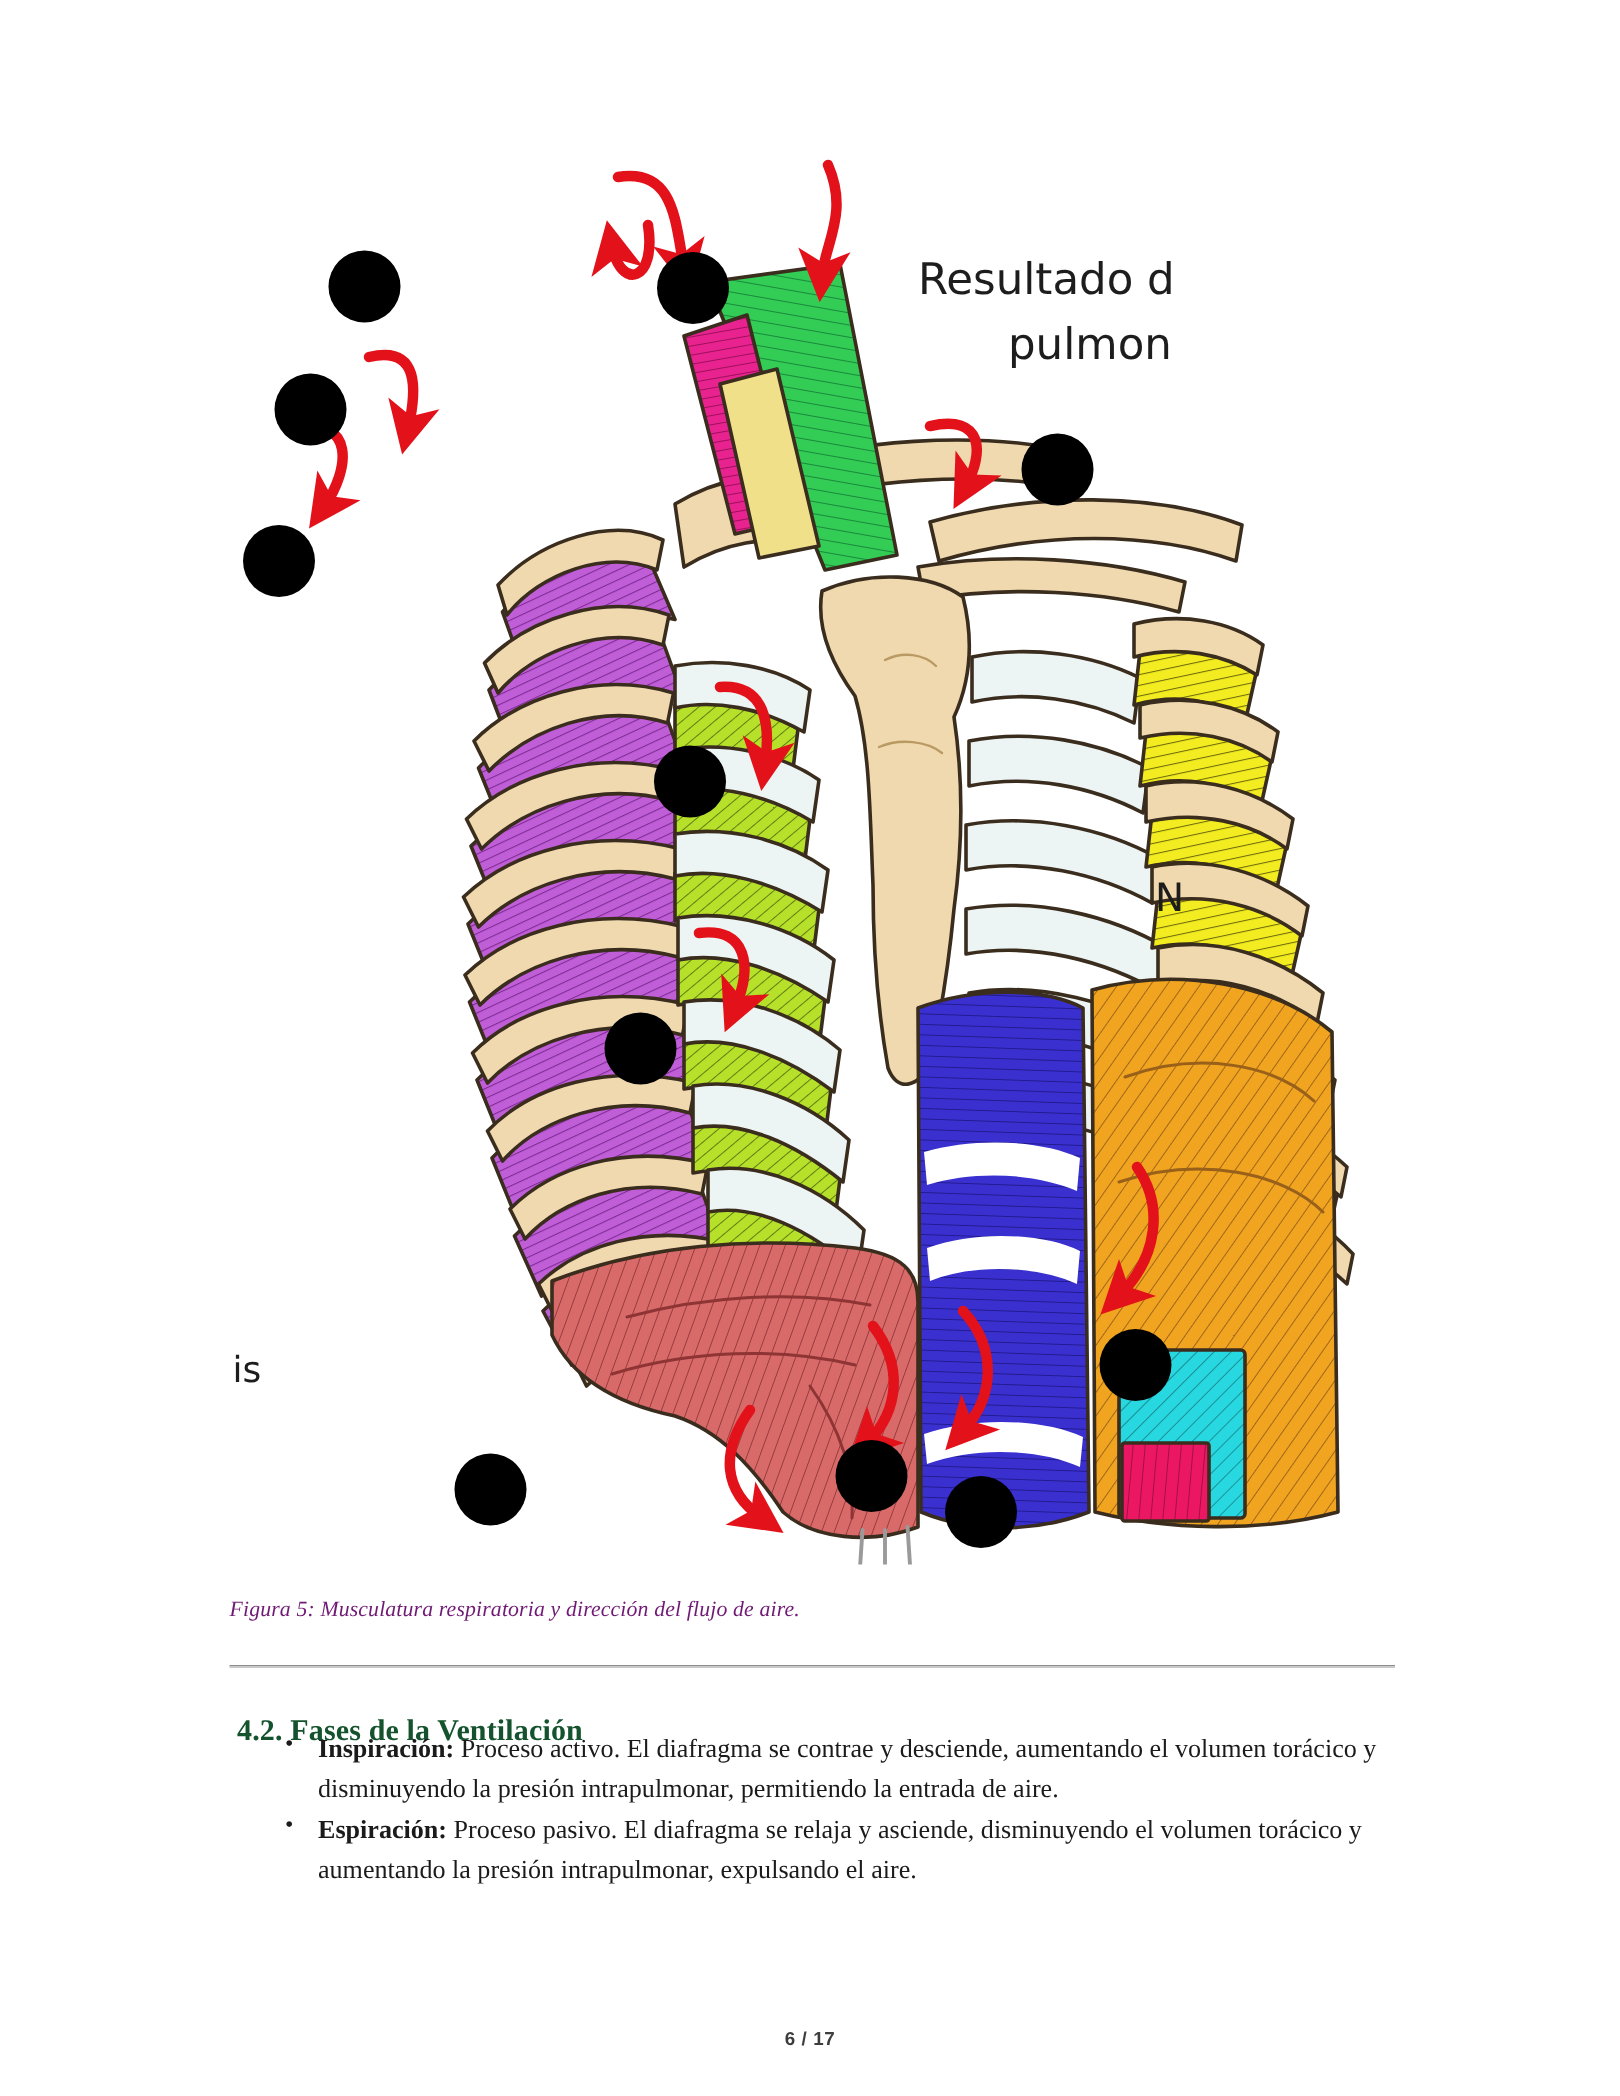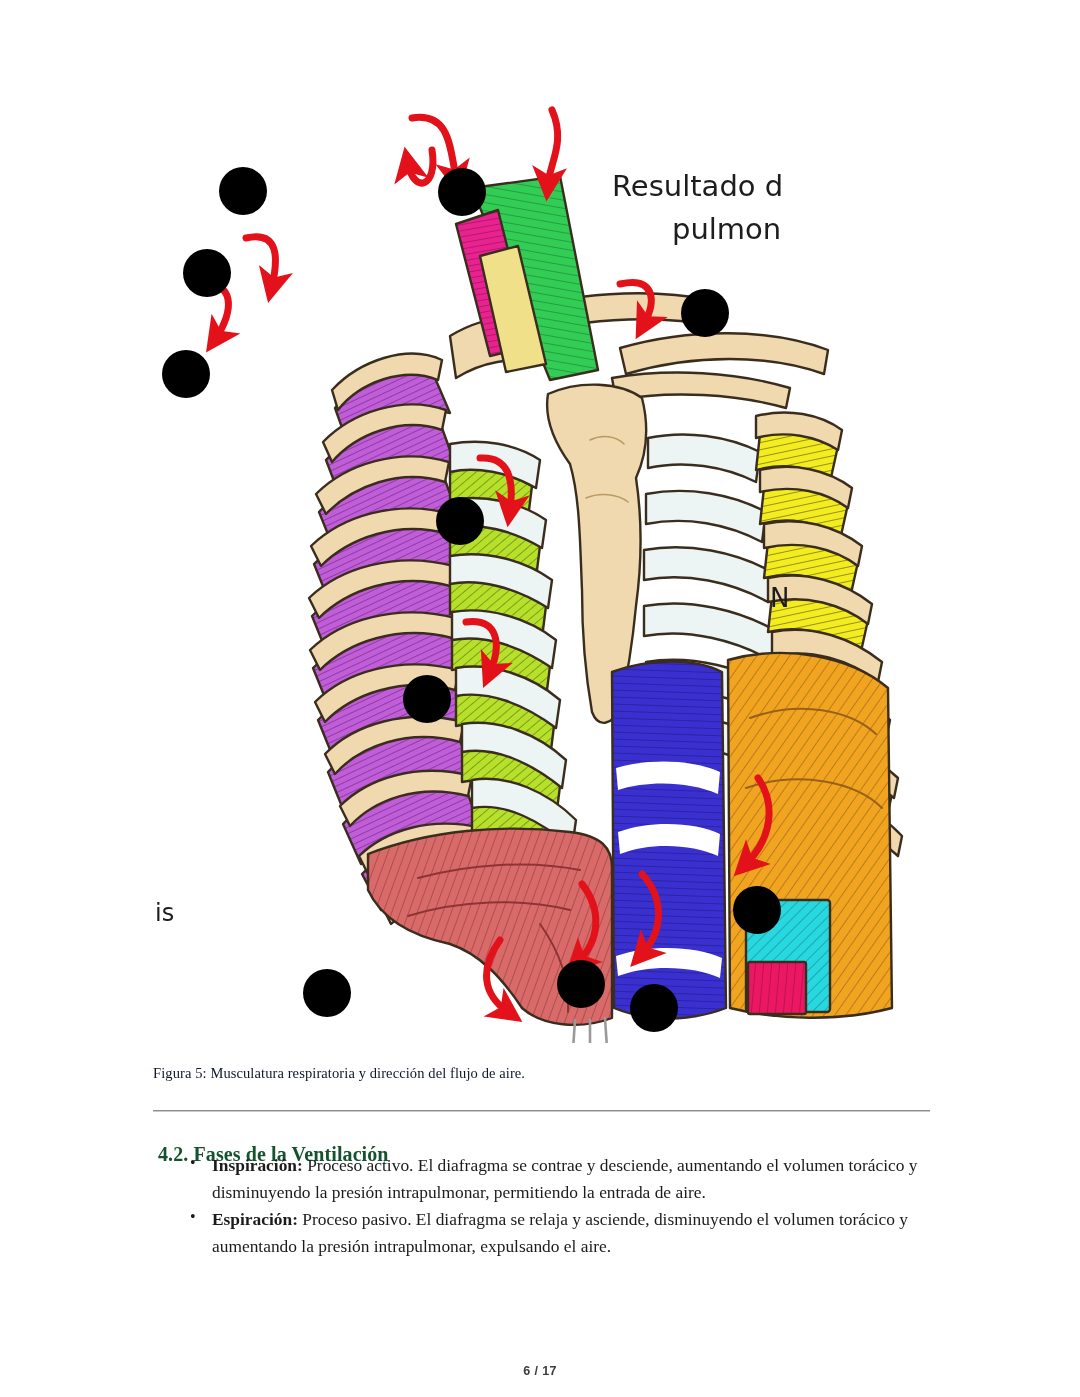--- a/index.html
+++ b/index.html
@@ -41,23 +41,24 @@
     width: 100%;
     height: 100%;
   }
 
   .fig-caption {
     position: absolute;
     left: 153px;
     top: 1064px;
     width: 780px;
     font-family: "Liberation Serif", serif;
+    font-style: italic;
     font-size: 14.5px;
     line-height: 1.35;
-    color: #0f172a;
+    color: #701a75;
     letter-spacing: 0.1px;
   }
 
   .divider {
     position: absolute;
     left: 153px;
     top: 1110px;
     width: 777px;
     height: 2px;
     background: linear-gradient(to bottom, #8e8e8e 0 1px, #c9c9c9 1px 2px);
@@ -111,21 +112,20 @@
     position: absolute;
     left: 0;
     top: 1352px;
     width: 1080px;
     text-align: center;
     font-family: "Liberation Sans", sans-serif;
     font-size: 12.5px;
     font-weight: bold;
     color: #3d3d3d;
     letter-spacing: 0.4px;
-    margin-top: 12px;
   }
 
   
   .fig-anno {
     font-family: "DejaVu Sans", sans-serif;
     fill: #1d1d1d;
   }
 </style>
 </head>
 <body>

